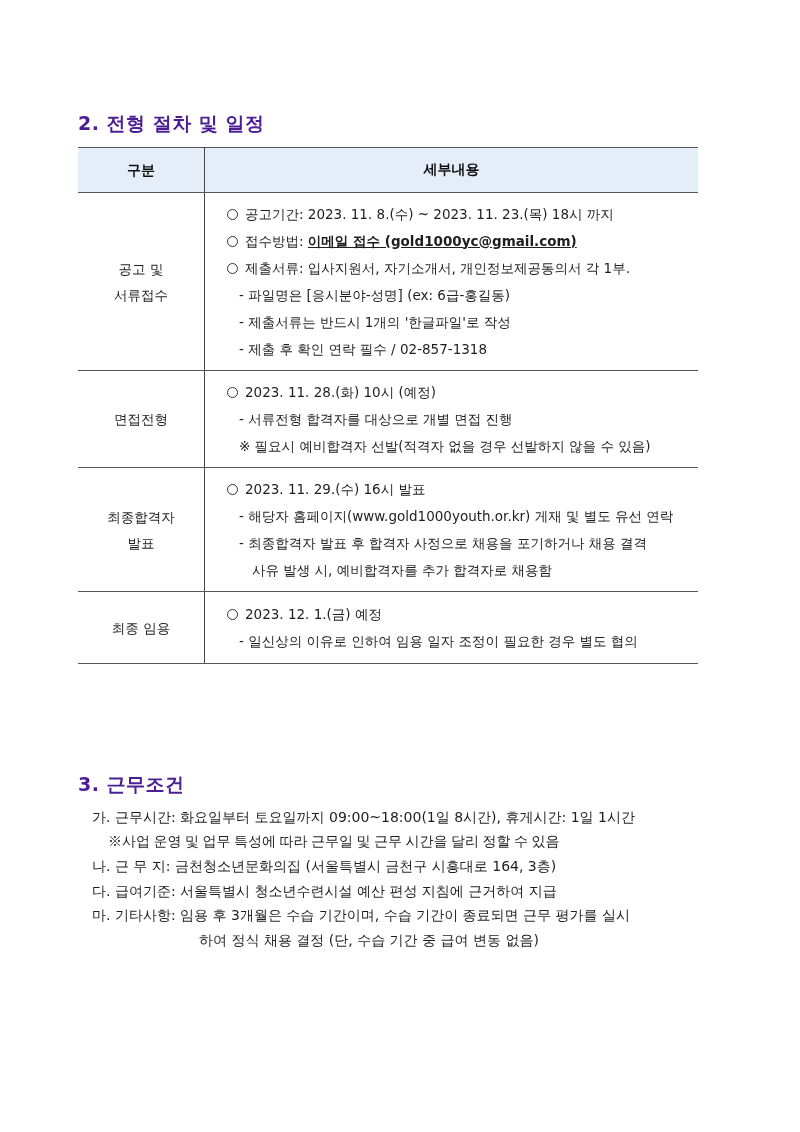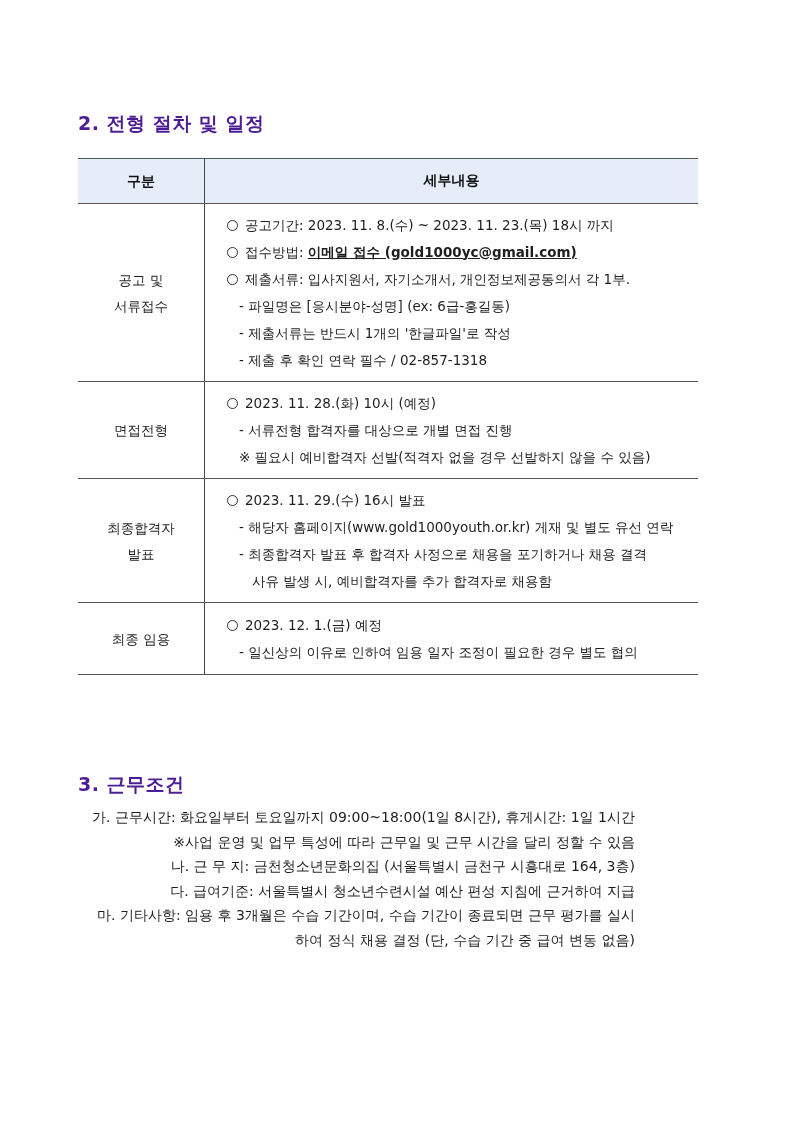--- a/index.html
+++ b/index.html
@@ -10,39 +10,39 @@
   }
   .section-title {
     position: absolute; left: 78px; font-size: 19px; font-weight: bold; color: #4c1d95;
     letter-spacing: 0.5px;
   }
   #s2-title { top: 111px; }
   #s3-title { top: 772px; }
 
   table.sched {
     position: absolute; left: 78px; top: 147px; width: 620px;
-    border-collapse: collapse; font-size: 13.5px; margin-top: 11px;
+    border-collapse: collapse; font-size: 13.5px;
   }
   table.sched th, table.sched td {
     border-top: 1.5px solid #555; border-bottom: 1.5px solid #555;
     padding: 0; vertical-align: middle;
   }
   table.sched th { background: #e4edf8; height: 44px; font-weight: bold; font-size: 14px; color: #111; }
   table.sched .c1 { width: 126px; text-align: center; border-right: 1.2px solid #444; line-height: 26px; }
   table.sched .c2 { text-align: left; padding-left: 22px; }
   table.sched th.c2 { text-align: center; padding-left: 0; }
   .line { line-height: 27px; white-space: nowrap; }
   .ind1 { padding-left: 12px; }
   .ind2 { padding-left: 25px; }
   .circ { display: inline-block; width: 11px; height: 11px; border: 1.2px solid #333; border-radius: 50%; margin-right: 7px; vertical-align: -1px; box-sizing: border-box; }
   .em { font-weight: bold; text-decoration: underline; }
 
   .cond { position: absolute; left: 92px; top: 805px; font-size: 14px; }
-  .cond .row { line-height: 24.5px; white-space: nowrap; text-align: right; }
-  .cond .note { padding-left: 16px; }
+  .cond .row { line-height: 24.5px; white-space: nowrap; }
+  .cond .note { padding-left: 16px; font-family: Liberation Serif, serif; }
   .cond .cont { padding-left: 107px; }
 </style>
 </head>
 <body>
 
 <div id="s2-title" class="section-title">2. 전형 절차 및 일정</div>
 
 <table class="sched">
   <tbody>
       <tr>

